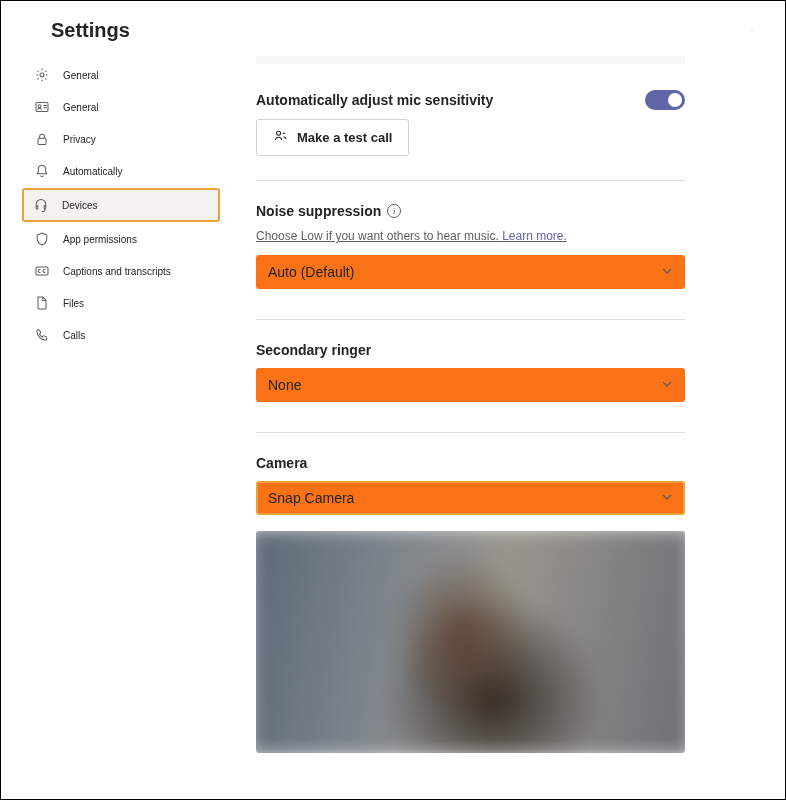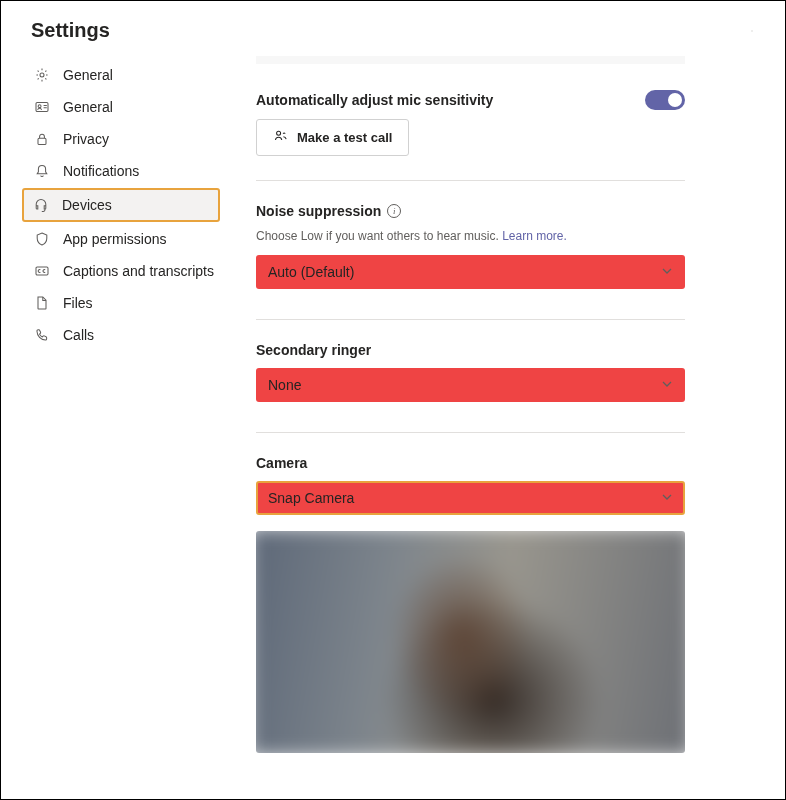--- a/index.html
+++ b/index.html
@@ -10,20 +10,21 @@
       height: 800px;
       border: 1px solid #000;
       position: relative;
       overflow: hidden;
     }
     .header {
       display: flex;
       justify-content: space-between;
       align-items: center;
       padding: 18px 24px 0 30px;
+      margin-left: 20px;
     }
     .title {
       font-size: 20px;
       font-weight: 700;
       color: #252423;
     }
     .close-btn {
       font-size: 16px;
       color: #605e5c;
       cursor: pointer;
@@ -41,21 +42,21 @@
     .sidebar {
       width: 225px;
       padding-left: 24px;
       padding-top: 4px;
     }
     .sidebar-item {
       display: flex;
       align-items: center;
       gap: 12px;
       padding: 6px 8px;
-      font-size: 14px;
+      font-size: 10px;
       color: #252423;
       cursor: pointer;
       border-radius: 3px;
       margin-bottom: 2px;
     }
     .sidebar-item .icon {
       width: 18px;
       height: 18px;
       display: flex;
       align-items: center;
@@ -149,31 +150,32 @@
       font-size: 9px;
       font-weight: normal;
       color: #605e5c;
       font-style: italic;
       font-family: serif;
     }
     .helper {
       font-size: 12px;
       color: #605e5c;
       margin-bottom: 12px;
+      text-decoration: underline;
     }
     .helper a {
       color: #6264a7;
       text-decoration: none;
       cursor: pointer;
     }
     .select {
       display: flex;
       justify-content: space-between;
       align-items: center;
-      background: #ef4444;
+      background: #f97316;
       border: none;
       border-radius: 3px;
       padding: 9px 12px;
       font-size: 14px;
       color: #252423;
       cursor: pointer;
       margin-bottom: 30px;
     }
     .select.highlight {
       border: 2.5px solid #e8a33d;
@@ -246,21 +248,21 @@
       </span>
       <span>Privacy</span>
     </div>
 
     <div class="sidebar-item">
       <span class="icon">
         <svg viewBox="0 0 20 20">
             <path d="M10 3a4.5 4.5 0 00-4.5 4.5V11L4 13.5h12L14.5 11V7.5A4.5 4.5 0 0010 3zM8.5 15.5a1.5 1.5 0 003 0"></path>
           </svg>
       </span>
-      <span>Notifications</span>
+      <span>Automatically</span>
     </div>
 
     <div class="sidebar-item active">
       <span class="icon">
         <svg viewBox="0 0 20 20">
             <path d="M4 11V9a6 6 0 0112 0v2M4 11v3a1 1 0 001 1h1v-4H4zM16 11v3a1 1 0 01-1 1h-1v-4h2zM15 15v1a2 2 0 01-2 2h-2"></path>
           </svg>
       </span>
       <span>Devices</span>
     </div>

